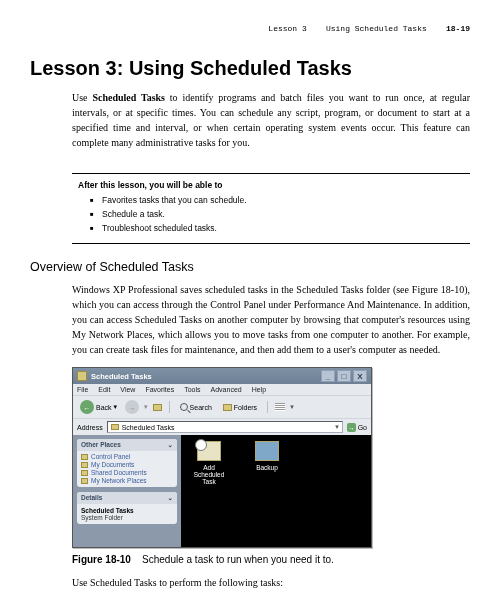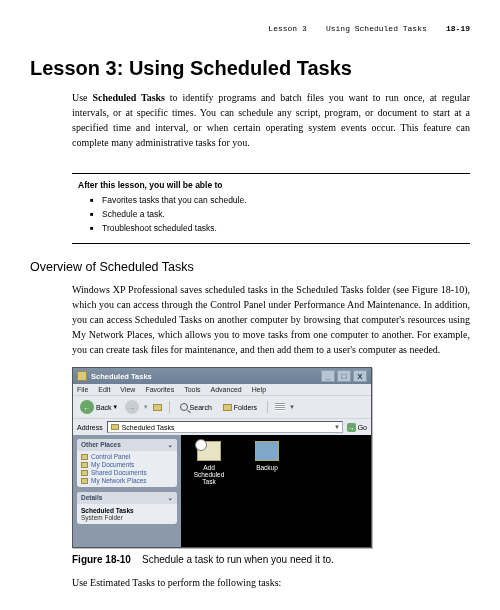--- a/index.html
+++ b/index.html
@@ -372,13 +372,13 @@
 
   </div>
 </div>
 
 <div class="fig-cap">
   <b>Figure 18-10</b>
   &nbsp;&nbsp;
   <span>Schedule a task to run when you need it to.</span>
 </div>
 
-<p class="closing-para">Use Estimated Tasks to perform the following tasks:</p>
+<p class="closing-para">Use Scheduled Tasks to perform the following tasks:</p>
 
 </body></html>

